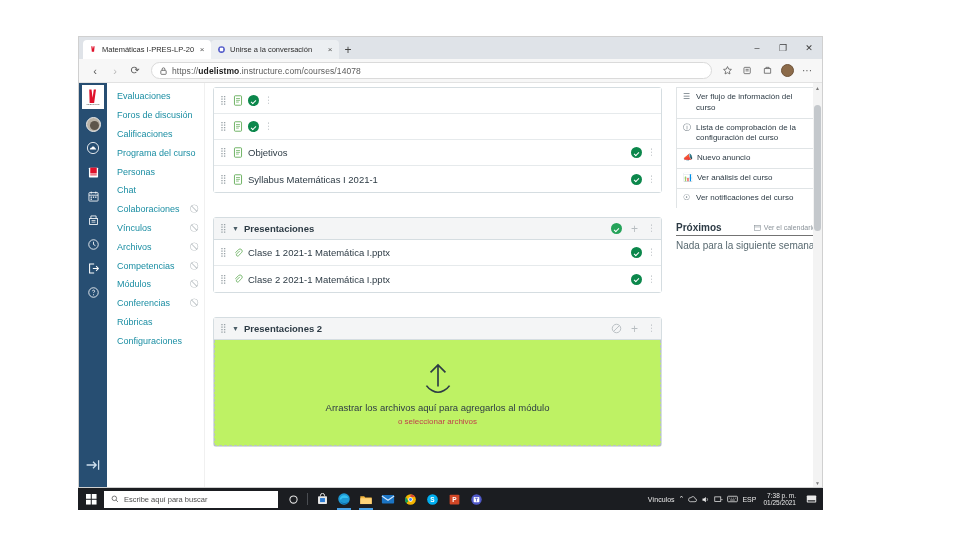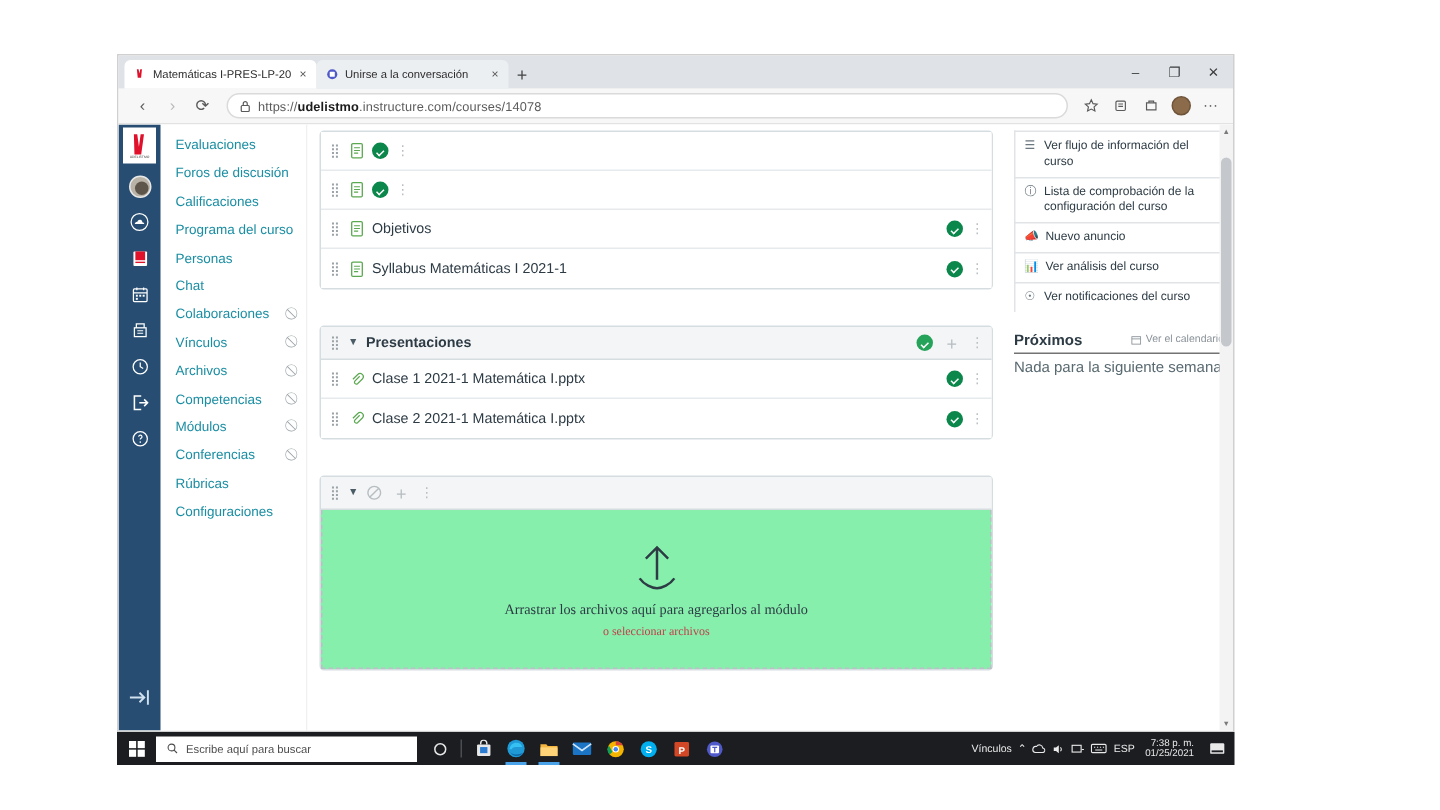--- a/index.html
+++ b/index.html
@@ -127,21 +127,21 @@
                    border-left:1.4px solid #fff; border-bottom:1.4px solid #fff;
                    transform:rotate(-45deg); }
   .pub-ok.pale { background:#25a35a; }
   .unpub { width:11px; height:11px; flex:0 0 11px; color:#b7bdc1; display:flex;
            align-items:center; justify-content:center; }
   .plus { color:#b7bdc1; font-size:12px; line-height:1; }
   .kebab { color:#b7bdc1; font-size:9px; line-height:7px; letter-spacing:-1px; }
 
   .dropzone {
     border:1px dashed #b9c1c6; border-top:none; height:106px; display:flex;
-    flex-direction:column; align-items:center; justify-content:center; gap:4px; background:#86efac;font-family:Liberation Serif, serif;
+    flex-direction:column; align-items:center; justify-content:center; gap:4px; background:#bef264;
   }
   .dz-text { font-size:9.5px; color:#2d3b45; }
   .dz-link { font-size:8px; color:#c1424c; }
 
   
   .rightbar { width:152px; flex:0 0 152px; padding:4px 6px 0 6px; background:#ffffff; }
   .rb-btn {
     border:1px solid #e0e4e6; border-bottom:none; padding:4px 6px; font-size:8px;
     color:#2d3b45; display:flex; gap:4px; align-items:flex-start; line-height:1.35;
     background:#fff;
@@ -461,20 +461,21 @@
             <span class="itext">Clase 2 2021-1 Matemática I.pptx</span>
             <span class="pub-ok"></span>
             <span class="kebab">⋮</span>
           </div>
         </section>
 
         <section class="module" style="margin-top:24px;">
           <div class="mod-header">
             <span class="drag-dots">⣿</span>
             <span class="caret">▼</span>
+            <span class="mod-title">Presentaciones 2</span>
             <span class="mod-actions">
               <span class="unpub">
                 <svg width="11" height="11" viewBox="0 0 14 14">
                     <circle cx="7" cy="7" r="5.4" fill="none" stroke="#b7bdc1" stroke-width="1.2"></circle>
                     <path d="M3.3 10.7L10.7 3.3" stroke="#b7bdc1" stroke-width="1.2"></path>
                   </svg>
               </span>
               <span class="plus">+</span>
               <span class="kebab">⋮</span>
             </span>

